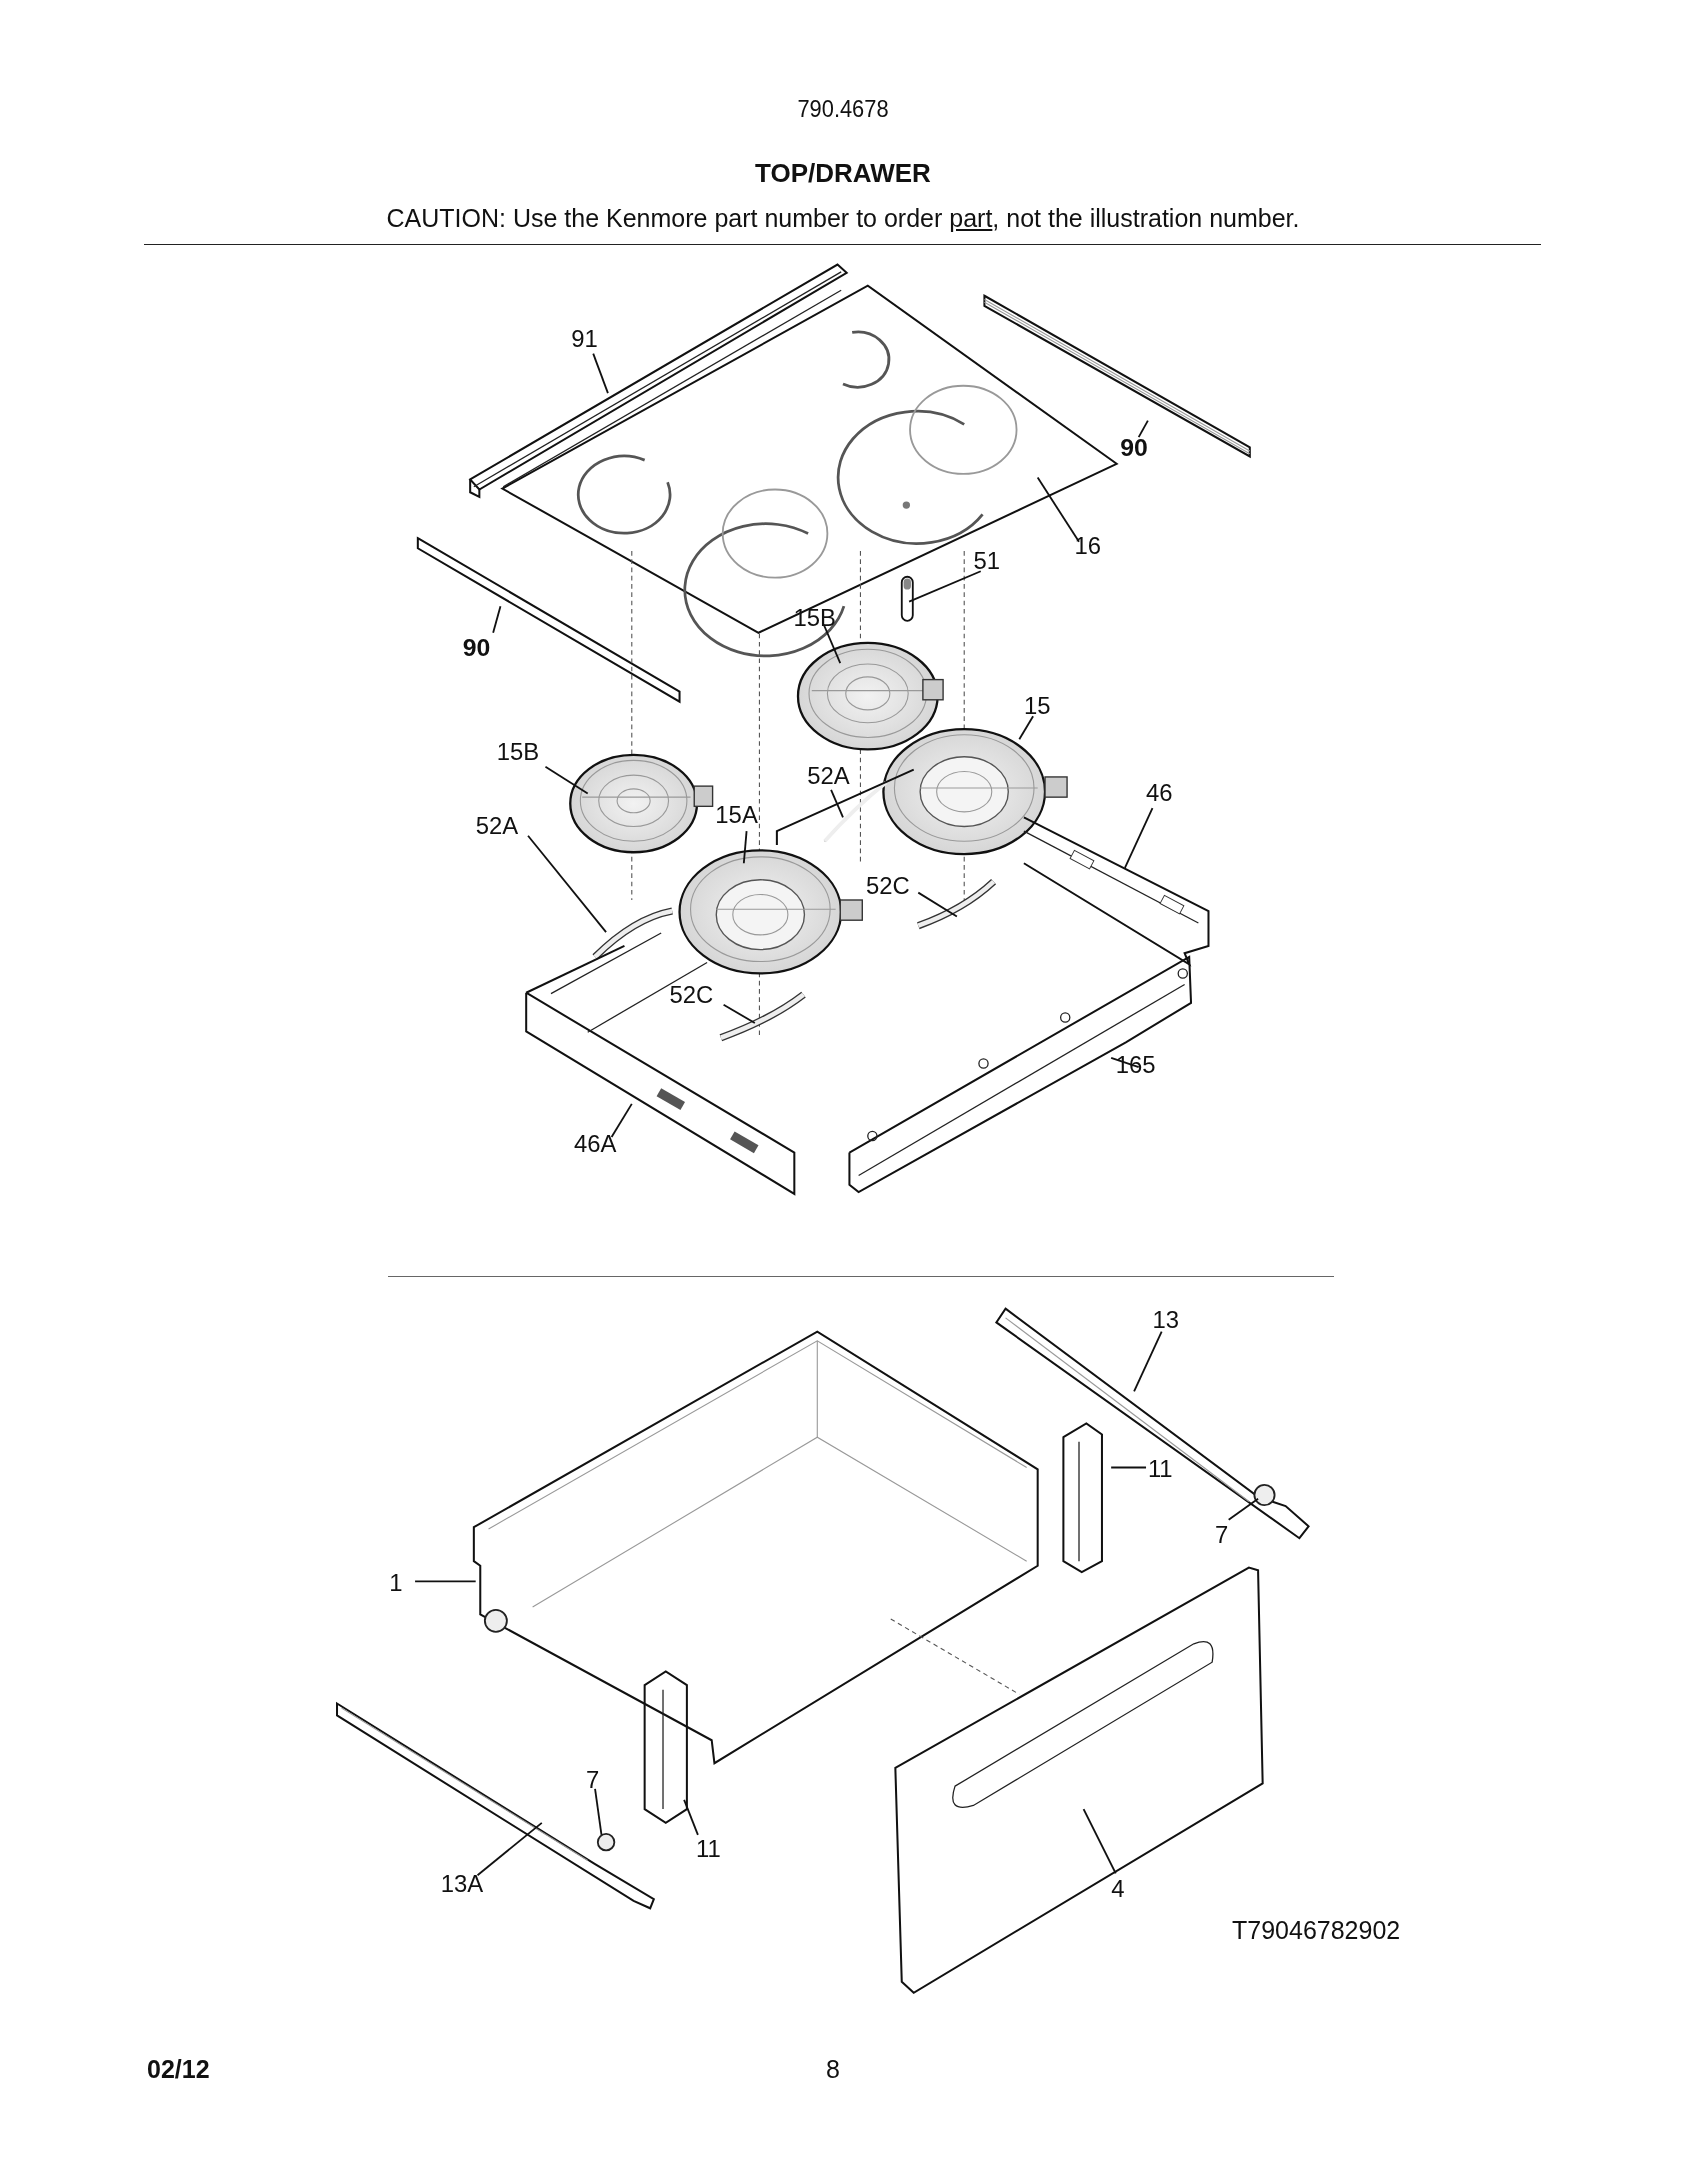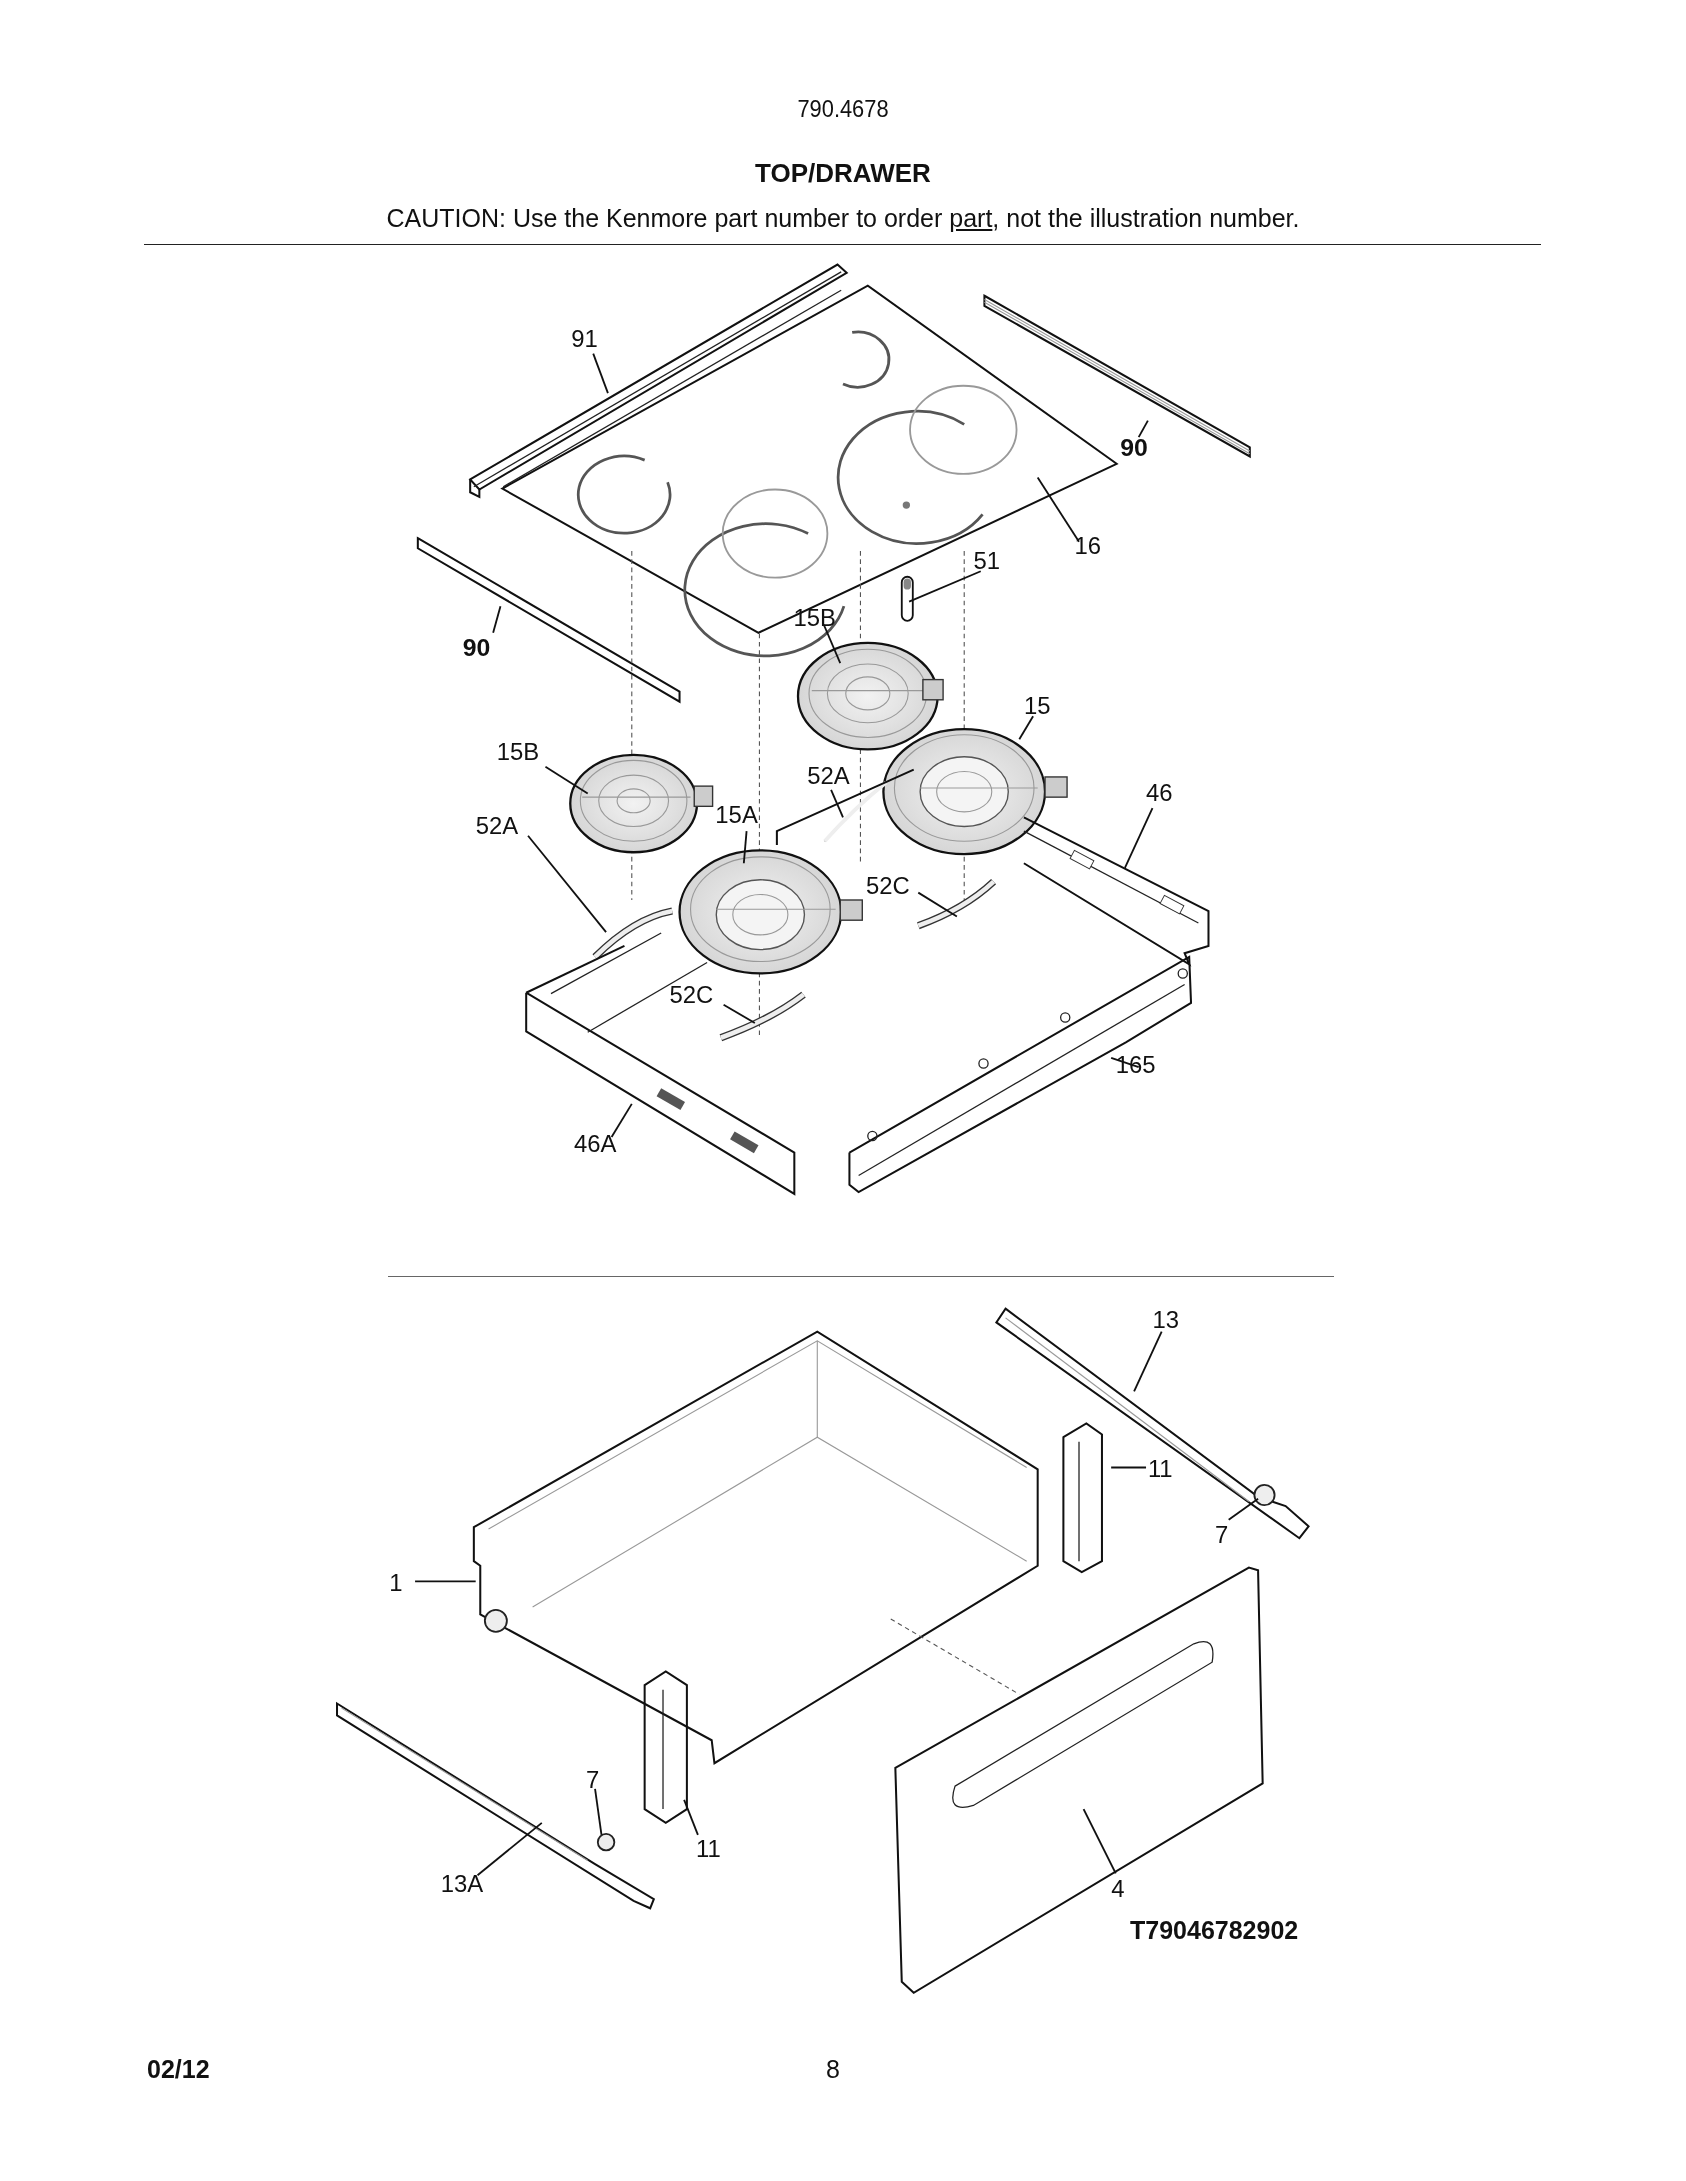--- a/index.html
+++ b/index.html
@@ -12,21 +12,21 @@
   .caution { position: absolute; top: 204px; left: 0; width: 1686px; text-align: center;
              font-size: 25px; }
   .caution .u { text-decoration: underline; }
   .rule { position: absolute; top: 244px; left: 144px; width: 1397px; height: 0;
           border-top: 1.8px solid #222; }
   .sep { position: absolute; top: 1276px; left: 388px; width: 946px; height: 0;
          border-top: 1.8px solid #666; }
   svg.diagram { position: absolute; left: 0; top: 0; width: 1686px; height: 2182px; }
   .lbl { font-family: "Liberation Sans", sans-serif; font-size: 26px; fill: #111; }
   .lbl.b { font-weight: bold; font-size: 27px; }
-  .ref { position: absolute; top: 1916px; left: 1130px; font-size: 25px; font-weight: bold; }
+  .ref { position: absolute; top: 1916px; left: 1232px; font-size: 25px; font-weight: normal; }
   .footer-date { position: absolute; top: 2055px; left: 147px; font-size: 25px; font-weight: bold; }
   .footer-page { position: absolute; top: 2055px; left: 826px; font-size: 25px; }
   .ln { stroke: #111; stroke-width: 2.2; fill: none; }
   .thin { stroke: #222; stroke-width: 1.4; fill: none; }
   .gray { stroke: #999; stroke-width: 1.2; fill: none; }
   .dash { stroke: #555; stroke-width: 1.2; stroke-dasharray: 5 4; fill: none; }
   .leader { stroke: #111; stroke-width: 2; fill: none; }
 </style>
 </head>
 <body>

